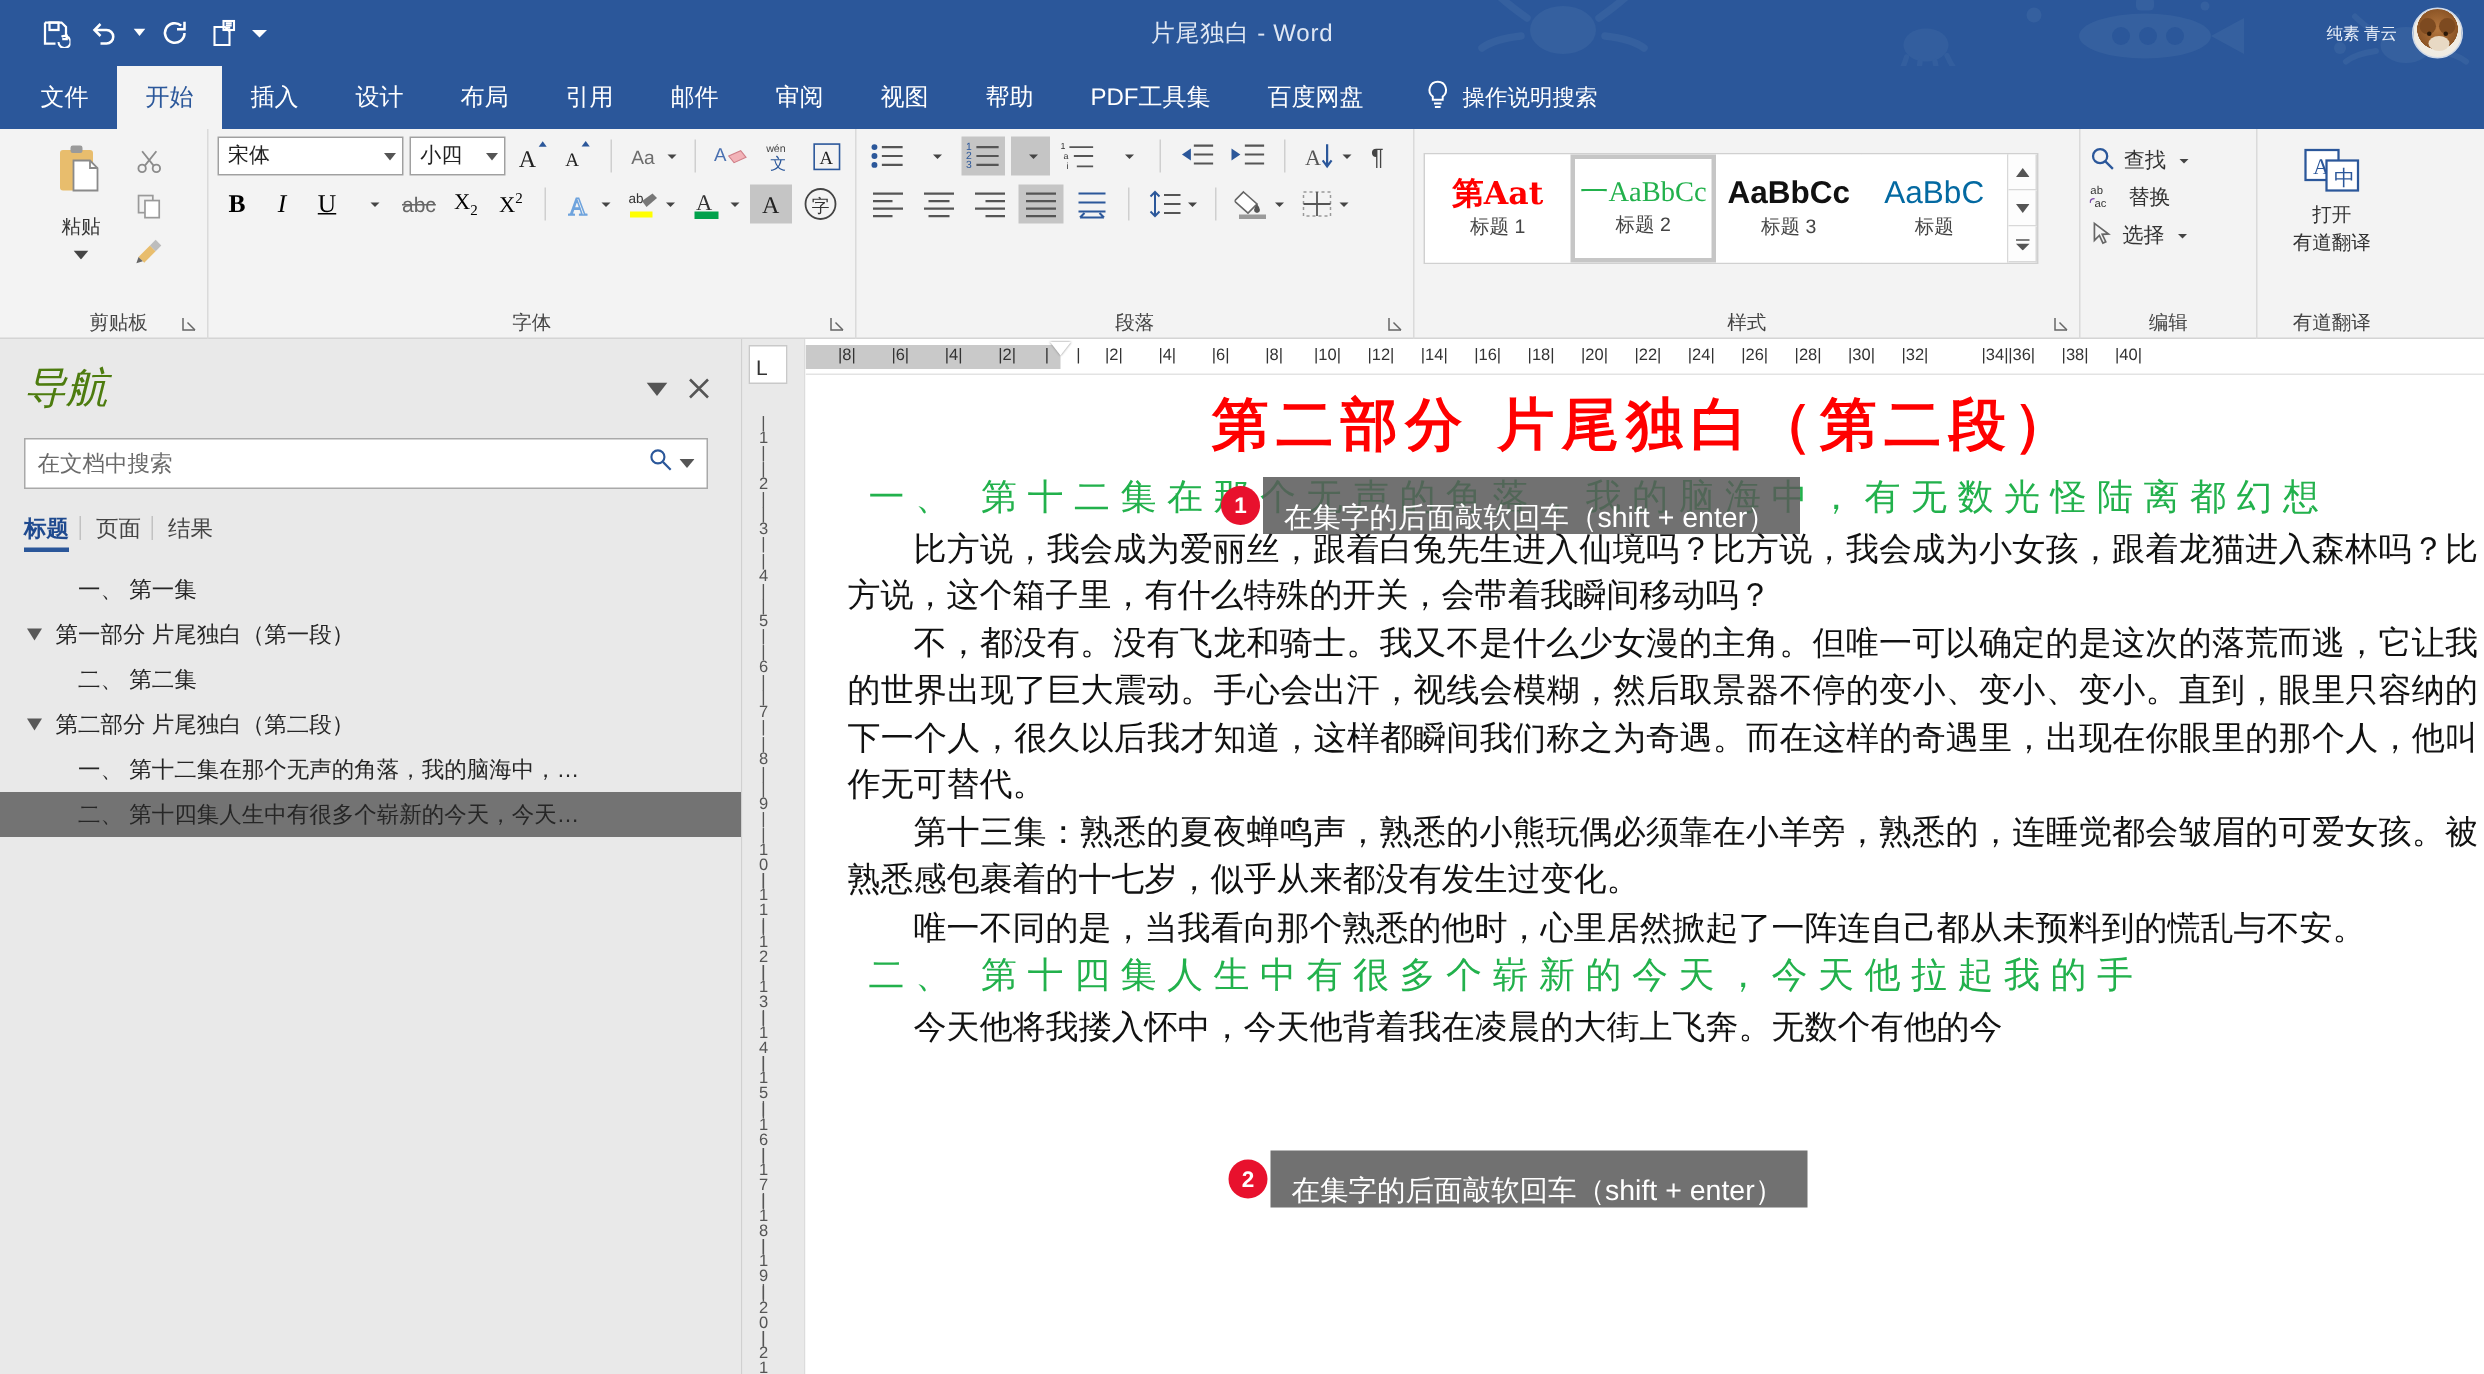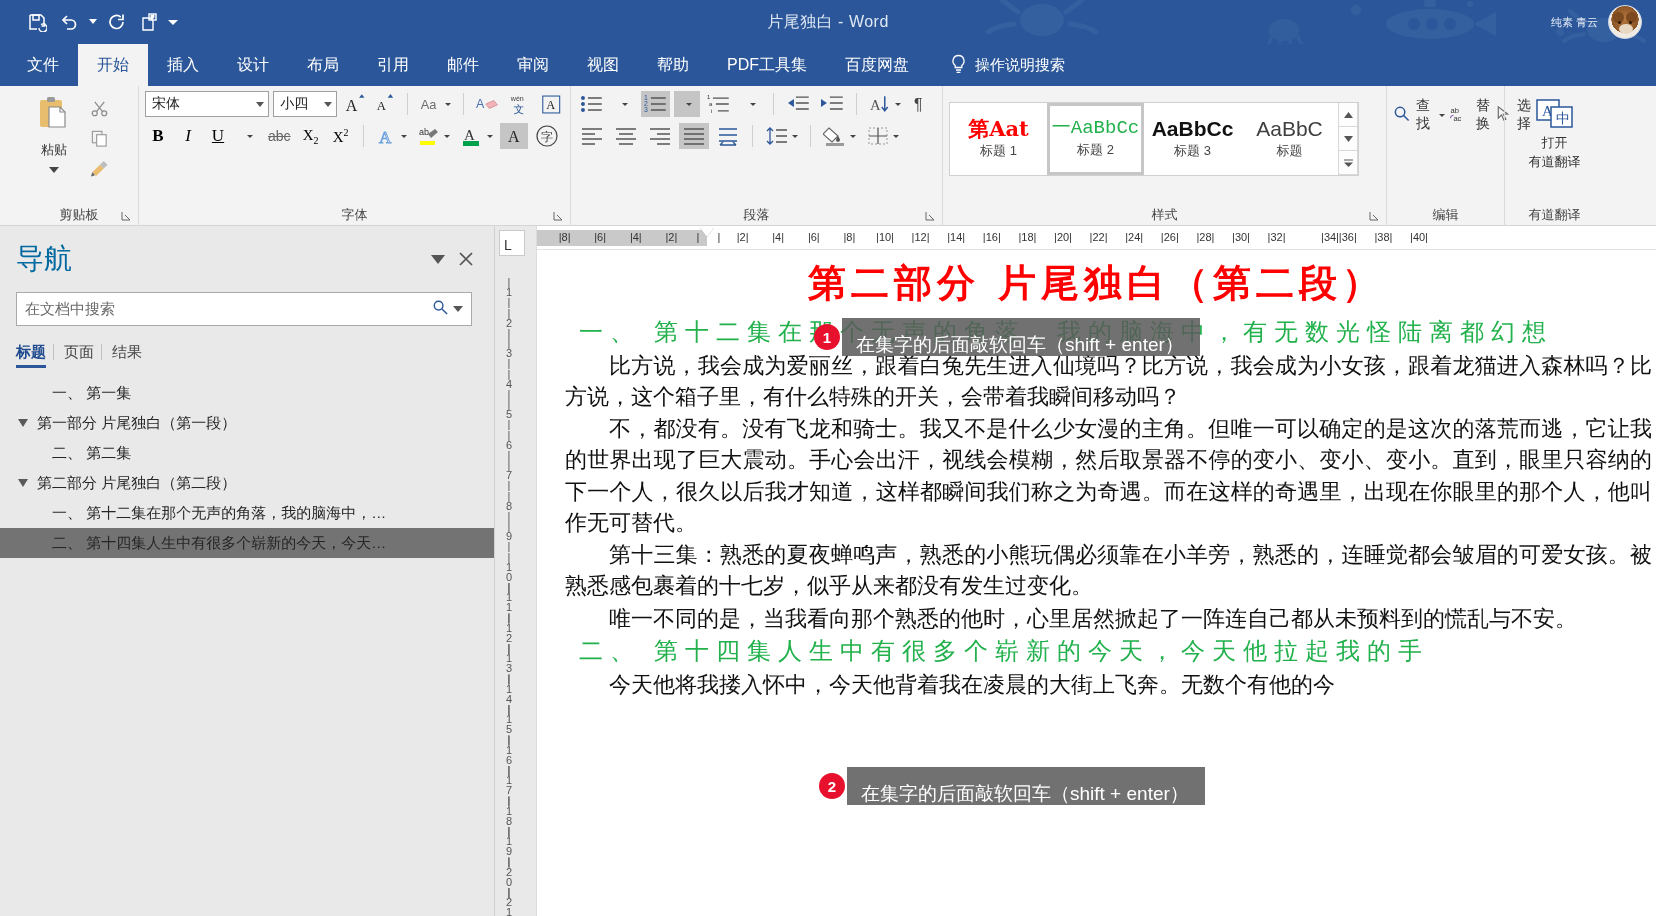--- a/index.html
+++ b/index.html
@@ -103,34 +103,34 @@
     align-items: center; justify-content: center; gap: 3px; background: #fff;
   }
   .stylecard.sel { outline: 3px solid #c6c6c6; outline-offset: -3px; }
   .stylecard .preview { font-size: 21px; line-height: 1; white-space: nowrap; overflow: hidden; width: 92px; text-align: center; }
   .stylecard .nm { font-size: 13px; color: #444; }
   .style-scroll { width: 20px; display: flex; flex-direction: column; border-left: 1px solid #d8d8d8; }
   .ssbtn { flex: 1; border: 1px solid #d8d8d8; border-left: none; border-top: none; display: flex; align-items: center; justify-content: center; background: #fdfdfd; }
 
   
   .g-edit { width: 118px; }
-  .edit-col { display: flex; flex-direction: row; gap: 5px; padding-top: 3px; text-align: center; }
+  .edit-col { display: flex; flex-direction: column; gap: 5px; padding-top: 3px; text-align: center; }
   .erow { display: flex; align-items: center; gap: 6px; font-size: 14px; color: #333; }
 
   
   .g-youdao { width: 100px; }
   .ydao { display: flex; flex-direction: column; align-items: center; gap: 1px; padding-top: 4px; font-size: 13px; color: #333; }
 
   
   .workspace { position: absolute; top: 226px; left: 0; right: 0; bottom: 0; display: flex; background: #fff; }
 
   
   .navpane { width: 495px; background: #e9e9e9; border-right: 1px solid #d0d0d0; position: relative; }
   .nav-head { display: flex; align-items: center; padding: 14px 14px 6px 16px; }
-  .nav-title { font-size: 28px; color: #0369a1; flex: 1; }
+  .nav-title { font-size: 28px; color: #4d7c0f; flex: 1; font-style: italic; }
   .nav-ic { width: 28px; height: 28px; display: flex; align-items: center; justify-content: center; color: #555; }
   .nav-search {
     margin: 8px 22px 0 16px; height: 34px; background: #fff; border: 1px solid #a9a9a9;
     display: flex; align-items: center; padding: 0 4px 0 8px;
   }
   .nav-search .ph { flex: 1; font-size: 15px; color: #6a6a6a; }
   .nav-tabs { display: flex; align-items: flex-end; gap: 0; margin: 14px 0 0 16px; }
   .ntab { font-size: 15px; color: #444; padding: 3px 16px 6px 2px; position: relative; }
   .ntab:first-child { padding-left: 0; }
   .ntab.active { color: #1f4a8f; font-weight: bold; }
@@ -641,29 +641,29 @@
     </div>
 
     <div class="rgroup g-styles">
       <div class="rgroup-body" style="padding-top:16px;">
         <div class="stylebox">
           <div class="stylecard">
             <span class="preview" style="color:#ff0000;font-weight:bold;font-family:'DejaVu Serif',serif">第Aat</span>
             <span class="nm">标题 1</span>
           </div>
           <div class="stylecard sel">
-            <span class="preview" style="color:#22b14c;font-size:19px;font-family:Liberation Mono, monospace">一AaBbCc</span>
+            <span class="preview" style="color:#22b14c;font-size:19px;font-family:Liberation Serif, serif">一AaBbCc</span>
             <span class="nm">标题 2</span>
           </div>
           <div class="stylecard">
             <span class="preview" style="color:#111;font-weight:bold;font-family:'Liberation Sans',sans-serif">AaBbCc</span>
             <span class="nm">标题 3</span>
           </div>
           <div class="stylecard">
-            <span class="preview" style="color:#404040;font-family:'Liberation Sans',sans-serif">AaBbC</span>
+            <span class="preview" style="color:#0369a1;font-family:'Liberation Sans',sans-serif">AaBbC</span>
             <span class="nm">标题</span>
           </div>
           <div class="style-scroll">
             <div class="ssbtn">
                 <svg width="9" height="6">
                   <polygon points="4.5,0 9,6 0,6" fill="#555"></polygon>
                 </svg>
               </div>
             <div class="ssbtn">
                 <svg width="9" height="6">

